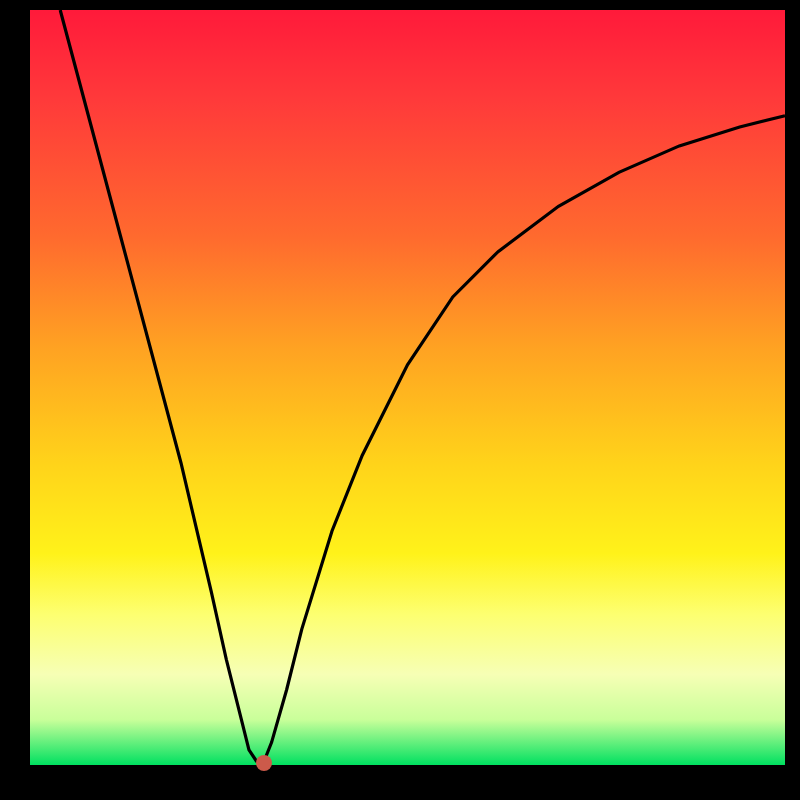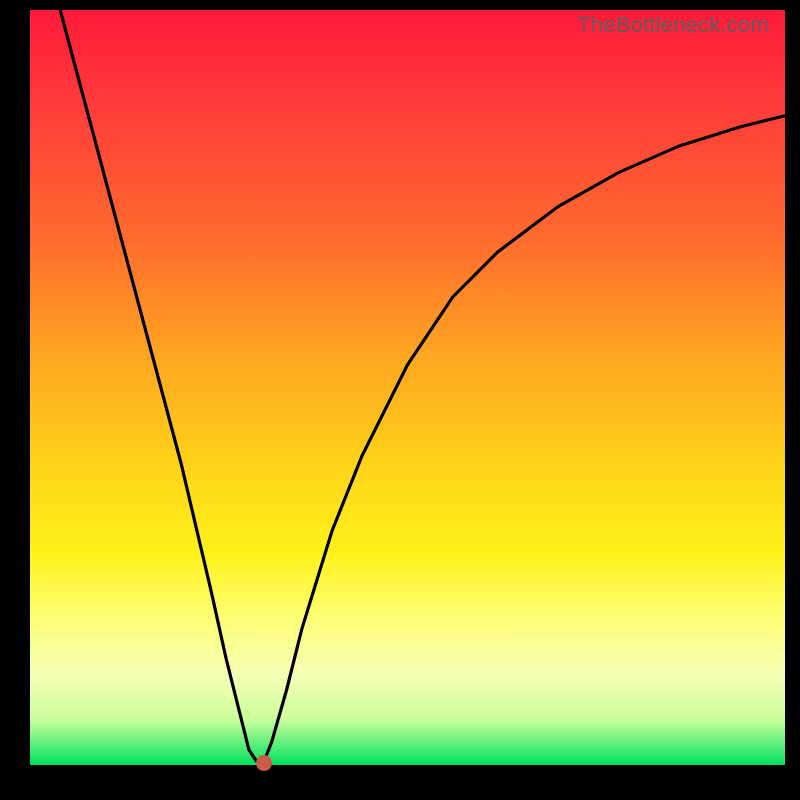--- a/index.html
+++ b/index.html
@@ -62,19 +62,18 @@
     background: #cc5a4a;
     transform: translate(-50%, -50%);
     z-index: 3;
   }
 </style>
 </head>
 <body>
 
 <div class="frame">
   <div class="plot">
-    <div class="watermark">TheBottleneck.com</div>
     <svg class="curve" viewBox="0 0 755 755" preserveAspectRatio="none">
       <path id="curve-path" d="M30.20 0.00 L60.40 113.25 L90.60 226.50 L120.80 339.75 L151.00 453.00 L181.20 581.35 L196.30 649.30 L211.40 709.70 L218.95 739.90 L226.50 751.23 L230.28 753.49 L234.05 751.23 L241.60 732.35 L256.70 679.50 L271.80 619.10 L302.00 520.95 L332.20 445.45 L377.50 354.85 L422.80 286.90 L468.10 241.60 L528.50 196.30 L588.90 162.32 L649.30 135.90 L709.70 117.02 L755.00 105.70" stroke="#000" stroke-width="3.2" fill="none"></path>
     </svg>
     <div class="dot" id="marker-dot" style="left: 234.05px; top: 753.49px;"></div>
   </div>
 </div>
 
 </body></html>

